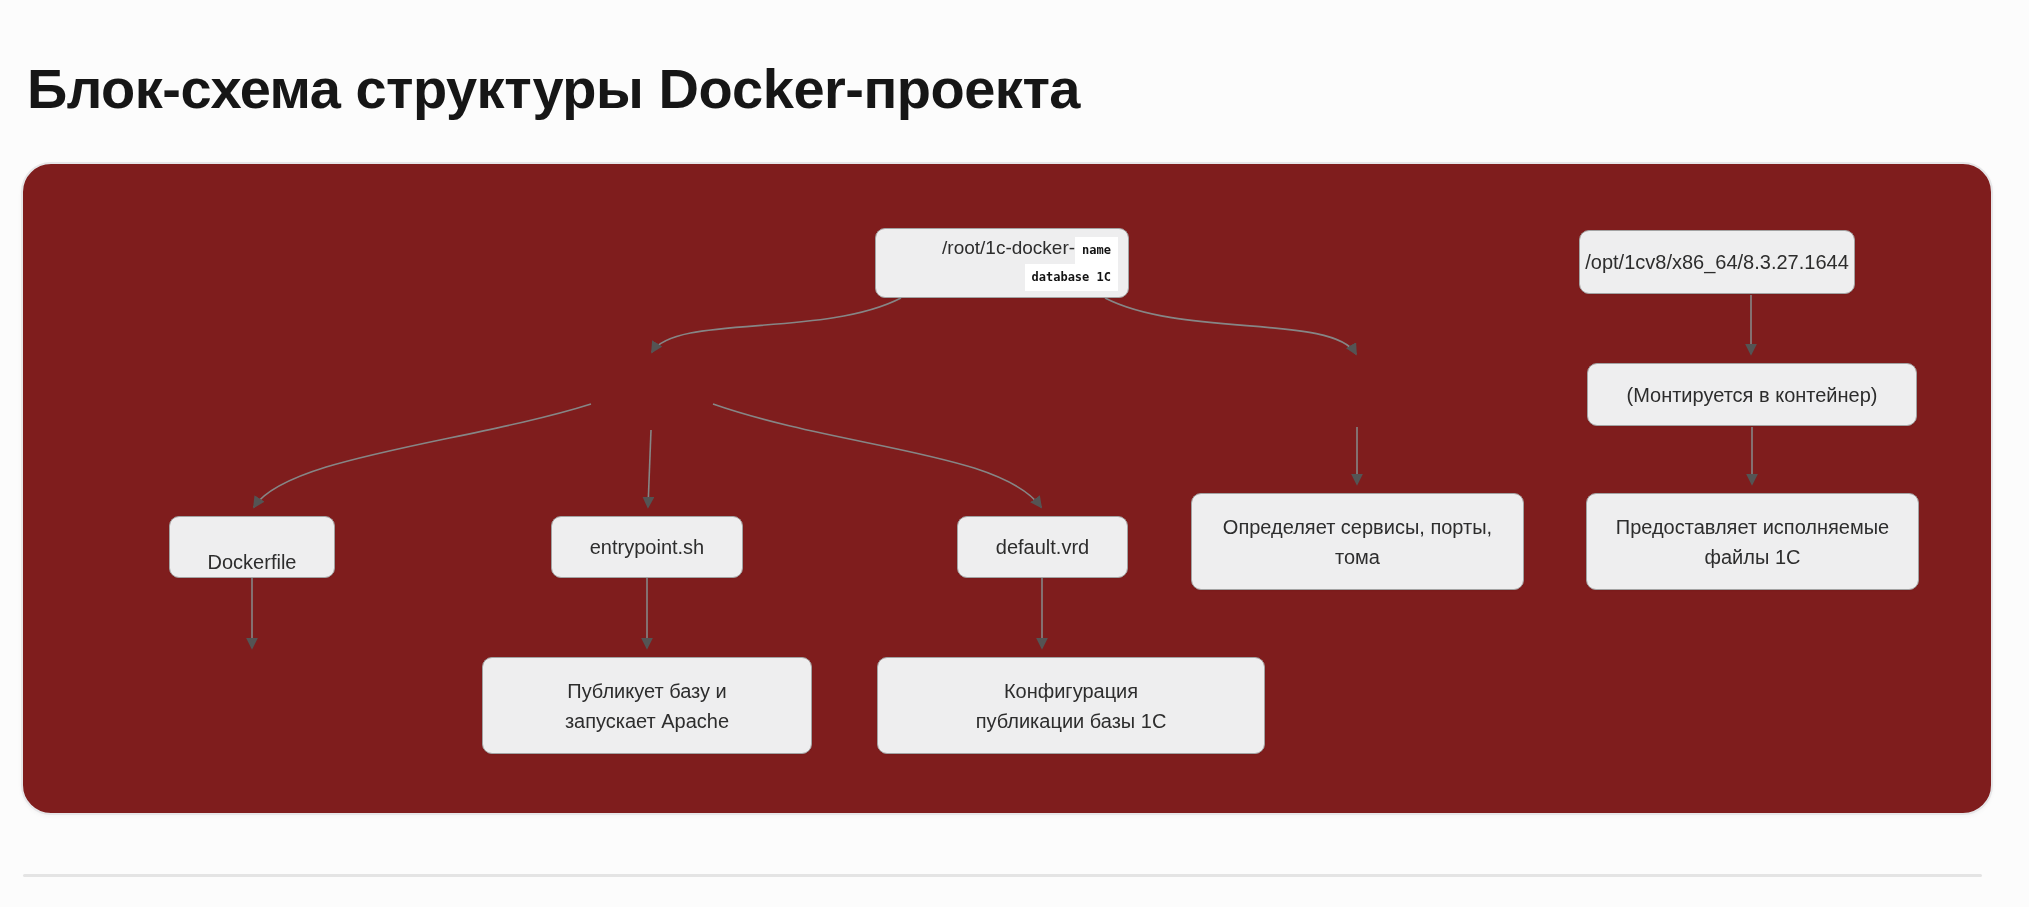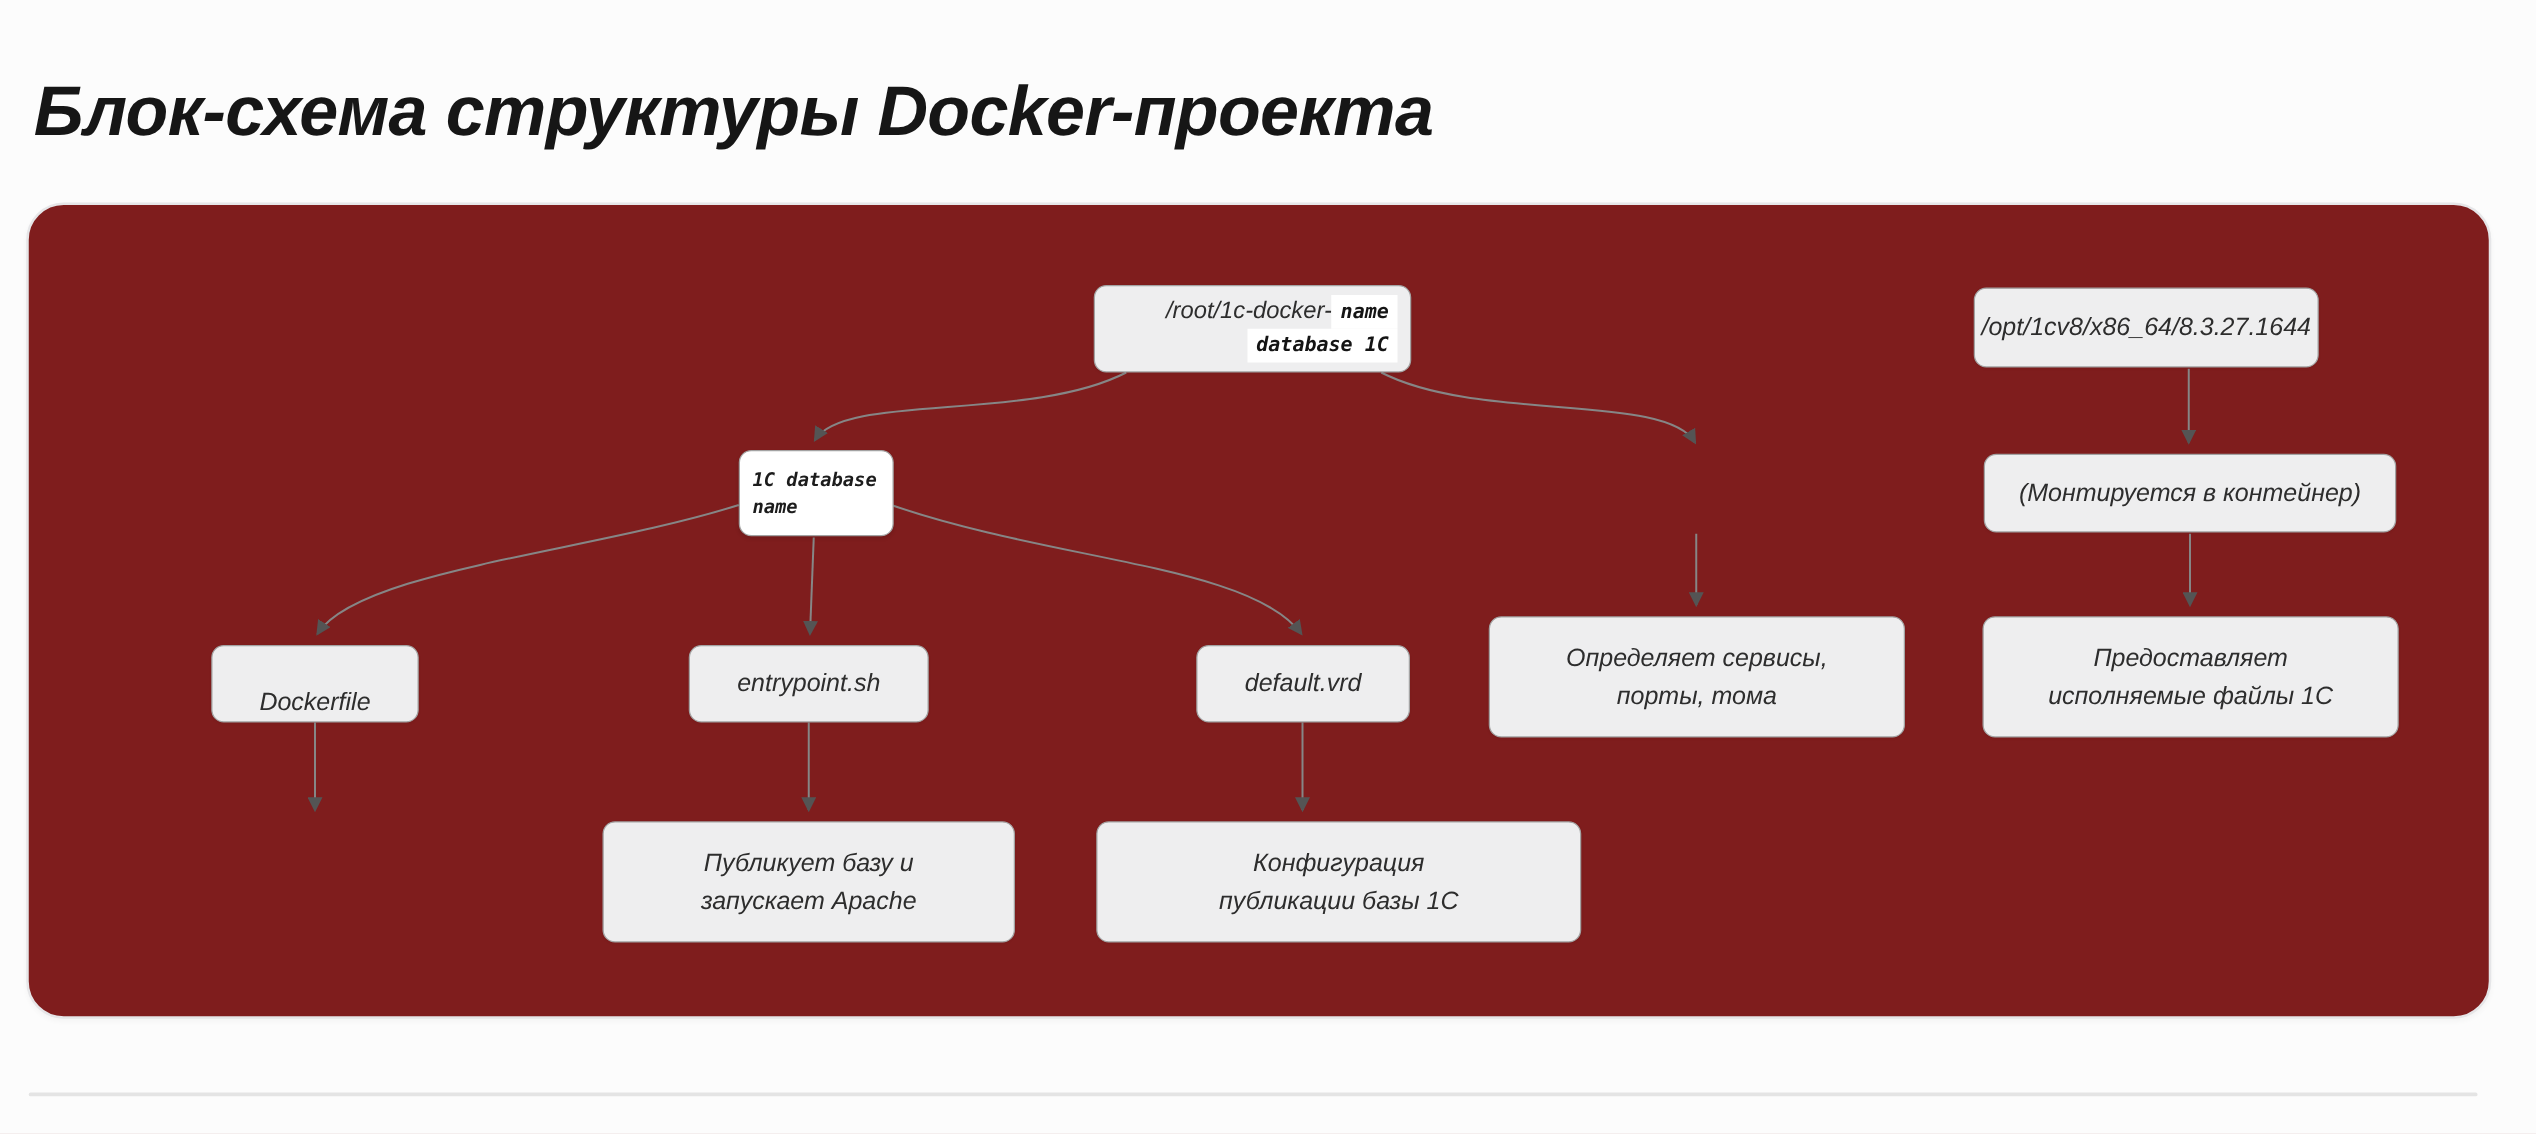--- a/index.html
+++ b/index.html
@@ -4,21 +4,21 @@
 <style>
   html, body {
     margin: 0;
     padding: 0;
     width: 2029px;
     height: 907px;
     background: #fcfcfc;
     font-family: "Liberation Sans", sans-serif;
     overflow: hidden;
   }
-  .page { position: relative; width: 2029px; height: 907px; font-style: italic; }
+  .page { position: relative; width: 2029px; height: 907px; }
 
   .title {
     position: absolute;
     left: 27px;
     top: 58px;
     margin: 0;
     font-size: 56px;
     font-weight: 700;
     letter-spacing: -0.5px;
     color: #161616;
@@ -91,21 +91,21 @@
     align-items: flex-end;
     justify-content: center;
     padding-right: 10px;
     font-size: 19px;
     line-height: 24px;
   }
   .rootdir .line { display: flex; align-items: baseline; }
   .rootdir .codechip {
     background: #ffffff;
     padding: 1px 7px 2px 7px;
-    font-size: 16px;
+    font-size: 12px;
     color: #141414;
   }
 
   .divider {
     position: absolute;
     left: 23px;
     top: 874px;
     width: 1959px;
     height: 3px;
     background: #e4e4e4;
@@ -147,23 +147,20 @@
       </div>
       <div class="line">
         <span class="code-font codechip">database 1C</span>
       </div>
     </div>
 
     <div class="node" style="left:1556px; top:66px; width:276px; height:64px;justify-content:center;">
       <span>/opt/1cv8/x86_64/8.3.27.1644</span>
     </div>
 
-    <div class="node code-node code-font" style="left:568px; top:196px; width:124px; height:69px;">
-      <span>1C database name</span>
-    </div>
 
 
     <div class="node" style="left:1564px; top:199px; width:330px; height:63px;">
       <span>(Монтируется в контейнер)</span>
     </div>
 
     <div class="node" style="left:146px; top:352px; width:166px; height:62px;align-items:flex-end;">
       <span>Dockerfile</span>
     </div>
 

